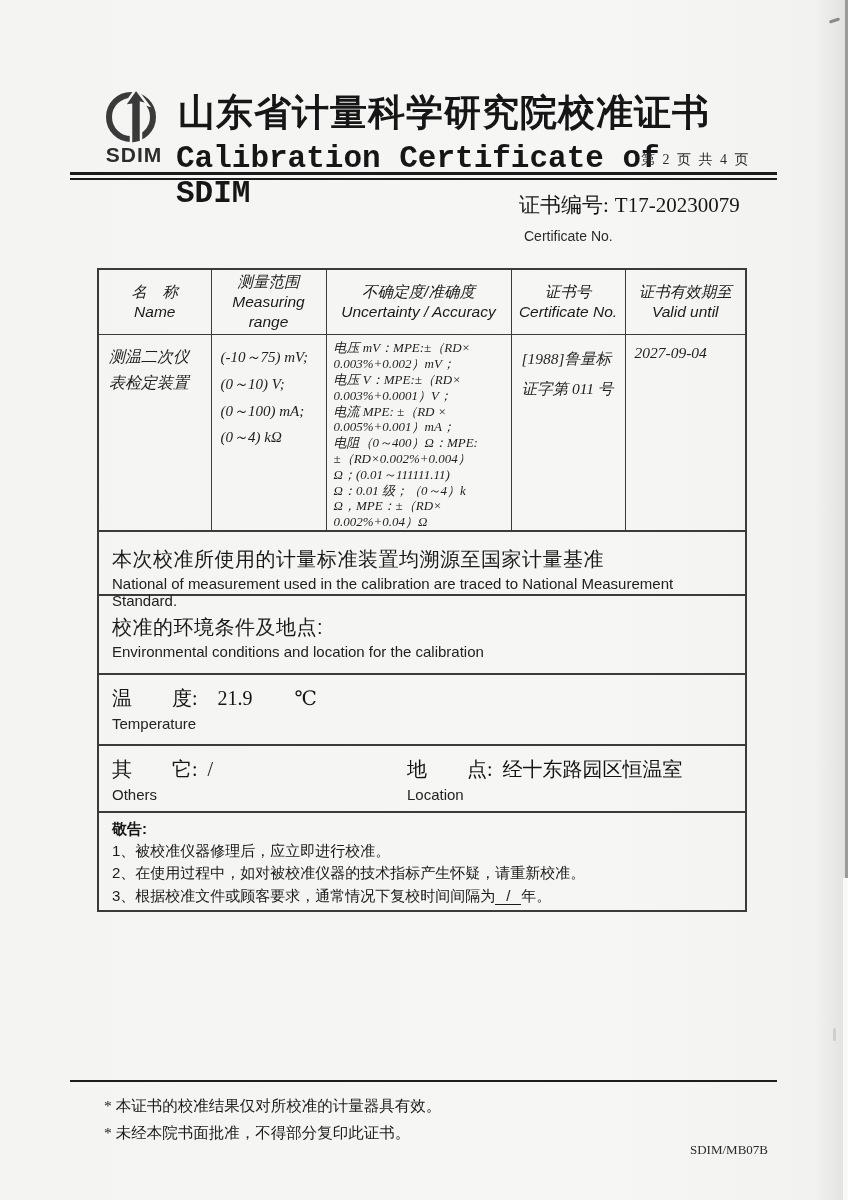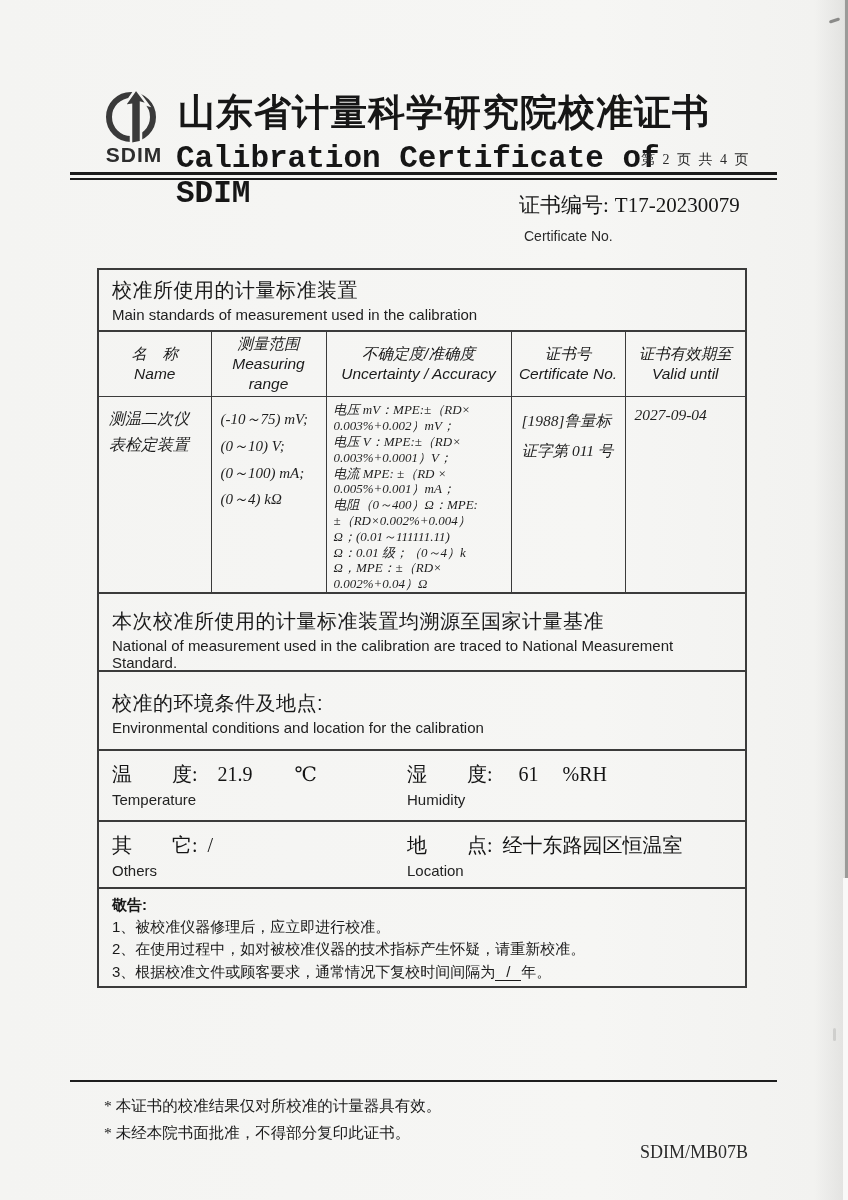--- a/index.html
+++ b/index.html
@@ -32,21 +32,21 @@
   .cert-no-line .num { margin-left:6px; }
   .cert-no-en { position:absolute; left:524px; top:228px; font-family:"Liberation Sans","DejaVu Sans",sans-serif; font-size:14px; color:#2b2b2b; }
 
   
   .main-box { position:absolute; left:97px; top:268px; width:650px; border:2px solid #3b3b3b; }
   .sec { border-bottom:2px solid #3b3b3b; }
   .sec:last-child { border-bottom:none;border-radius:10px; }
   .sec-head-cn { font-family:"Liberation Sans","DejaVu Sans",sans-serif; font-weight:500; font-size:20px; color:#1a1a1a; letter-spacing:0.5px; }
   .sec-head-en { font-family:"Liberation Sans","DejaVu Sans",sans-serif; font-size:15px; color:#212121; margin-top:2px; }
   .sec-standards-title { height:62px; padding:7px 13px 0; }
-  .sec-trace { height:78px; padding:14px 13px 0; }
+  .sec-trace { height:64px; padding:14px 13px 0; }
   .sec-env-title { height:79px; padding:18px 13px 0; }
 
   
   .sec-table { border-bottom:2px solid #3b3b3b; }
   table.std { width:100%; border-collapse:collapse; border-style:hidden; table-layout:fixed;font-style:italic; }
   table.std th, table.std td { border:1.5px solid #3b3b3b; }
   table.std th {
     height:64px; font-family:"Liberation Sans","DejaVu Sans",sans-serif;
     font-weight:normal; font-size:15.5px; color:#1a1a1a; text-align:center; vertical-align:middle; padding:2px;
     line-height:1.3;
@@ -72,21 +72,21 @@
 
   
   .sec-notice { height:97px; padding:5px 13px 0; font-family:"Liberation Sans","DejaVu Sans",sans-serif; }
   .notice-title { font-size:15px; font-weight:600; line-height:22px; color:#161616; }
   .notice-line { font-size:15px; line-height:22.5px; color:#1a1a1a; }
   .blank-slash { display:inline-block; min-width:26px; text-align:center; border-bottom:1.2px solid #1a1a1a; line-height:17px; }
 
   
   .footer-rule { position:absolute; left:70px; top:1080px; width:707px; height:2px; background:#1e1e1e; }
   .footer-notes { position:absolute; left:104px; top:1092px; font-size:15.5px; line-height:27px; color:#1b1b1b; }
-  .form-code { position:absolute; left:640px; top:1142px; font-size:18px; color:#2a2a2a; }
+  .form-code { position:absolute; left:690px; top:1142px; font-size:13px; color:#2a2a2a; }
 
   
   .edge-right-dark { position:absolute; right:0; top:0; width:3px; height:878px; background:#9b9b99; }
   .edge-right-light { position:absolute; right:0; top:878px; width:5px; height:322px; background:#f9f9f8; }
   .speck-top { position:absolute; left:829px; top:19px; width:11px; height:3px; background:#8a8a88; border-radius:2px; transform:rotate(-18deg); }
   .speck-low { position:absolute; left:833px; top:1028px; width:3px; height:13px; background:#cfcfcd; border-radius:2px; }
 </style>
 </head>
 <body>
 
@@ -106,24 +106,20 @@
 
   <div class="header-rule"></div>
 
   <div class="cert-no-line">
     <span>证书编号:</span><span class="num">T17-20230079</span>
   </div>
   <div class="cert-no-en">Certificate No.</div>
 
   <div class="main-box">
 
-    <div class="sec sec-standards-title">
-      <div class="sec-head-cn">校准所使用的计量标准装置</div>
-      <div class="sec-head-en">Main standards of measurement used in the calibration</div>
-    </div>
 
     <div class="sec sec-table">
       <table class="std">
         <colgroup>
           <col style="width:112px">
             <col style="width:115px">
             <col style="width:185px">
             <col style="width:114px">
             <col style="width:120px">
         </colgroup>
@@ -189,28 +185,20 @@
 
     <div class="sec sec-env-row sec-temp">
       <div class="env-col-left">
         <div class="env-line">
           <span>温　　度:</span>
           <span class="gap-a">21.9</span>
           <span class="gap-b">℃</span>
         </div>
         <div class="env-en">Temperature</div>
       </div>
-      <div class="env-col-right">
-        <div class="env-line">
-          <span>湿　　度:</span>
-          <span class="gap-c">61</span>
-          <span class="gap-d">%RH</span>
-        </div>
-        <div class="env-en">Humidity</div>
-      </div>
     </div>
 
     <div class="sec sec-env-row sec-others">
       <div class="env-col-left">
         <div class="env-line">
           <span>其　　它:</span>
           <span class="gap-e">/</span>
         </div>
         <div class="env-en">Others</div>
       </div>

